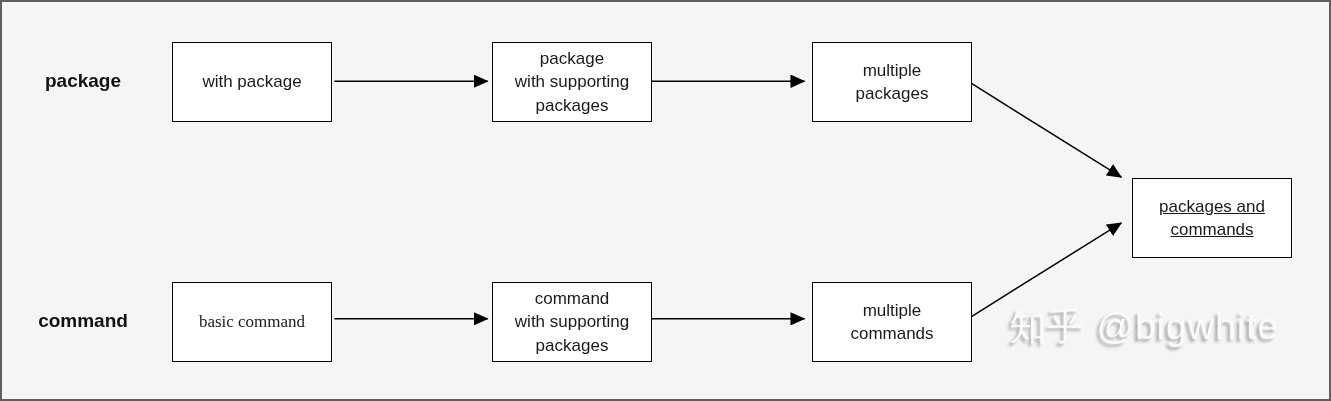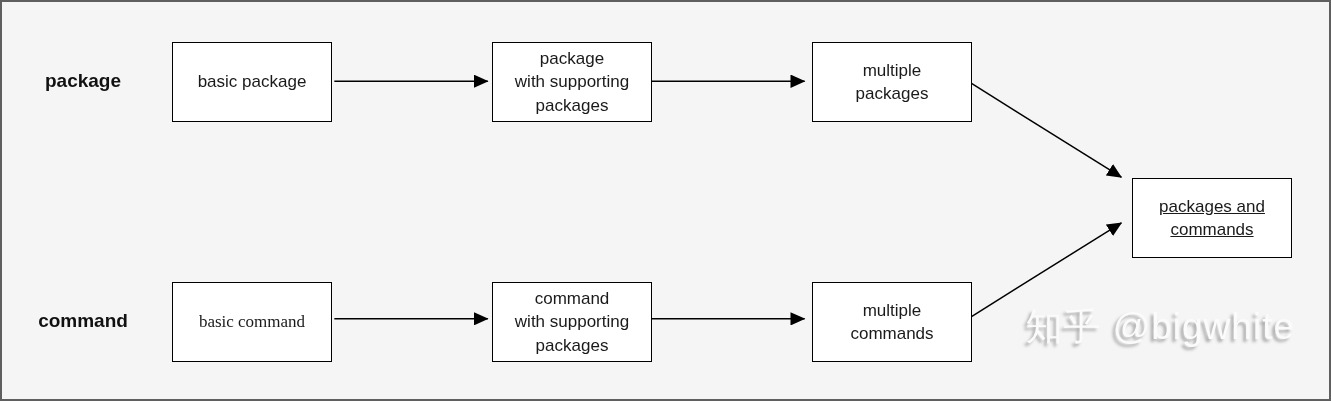--- a/index.html
+++ b/index.html
@@ -45,21 +45,21 @@
     left: 0;
     width: 162px;
     text-align: center;
     font-size: 19px;
     font-weight: bold;
     color: #111111;
   }
   .watermark {
     position: absolute;
     top: 300px;
-    right: 34px;
+    right: 50px;
     font-size: 37px;
     letter-spacing: 1px;
     color: #fbfbfb;
     text-shadow: -3px 3px 3px rgba(160,160,160,0.85);
     white-space: nowrap;
     user-select: none;
   }
 </style>
 </head>
 <body>
@@ -76,21 +76,21 @@
     <line x1="651" y1="80" x2="806" y2="80" stroke="#000000" stroke-width="1.5" marker-end="url(#arrowhead)"></line>
     <line x1="971" y1="80" x2="1126" y2="177" stroke="#000000" stroke-width="1.5" marker-end="url(#arrowhead)"></line>
     <line x1="331" y1="320" x2="486" y2="320" stroke="#000000" stroke-width="1.5" marker-end="url(#arrowhead)"></line>
     <line x1="651" y1="320" x2="806" y2="320" stroke="#000000" stroke-width="1.5" marker-end="url(#arrowhead)"></line>
     <line x1="971" y1="320" x2="1126" y2="223" stroke="#000000" stroke-width="1.5" marker-end="url(#arrowhead)"></line>
   </svg>
 
   <div class="row-label" style="top: 68px;">package</div>
   <div class="row-label" style="top: 308px;">command</div>
 
-  <div class="node" style="left: 170px; top: 40px;">basic package</div>
+  <div class="node" style="left: 170px; top: 40px;">with package</div>
   <div class="node" style="left: 490px; top: 40px;">package
 with supporting
 packages</div>
   <div class="node" style="left: 810px; top: 40px;">multiple
 packages</div>
 
   <div class="node" style="left: 170px; top: 280px; font-family: Liberation Serif, serif;">basic command</div>
   <div class="node" style="left: 490px; top: 280px;">command
 with supporting
 packages</div>

